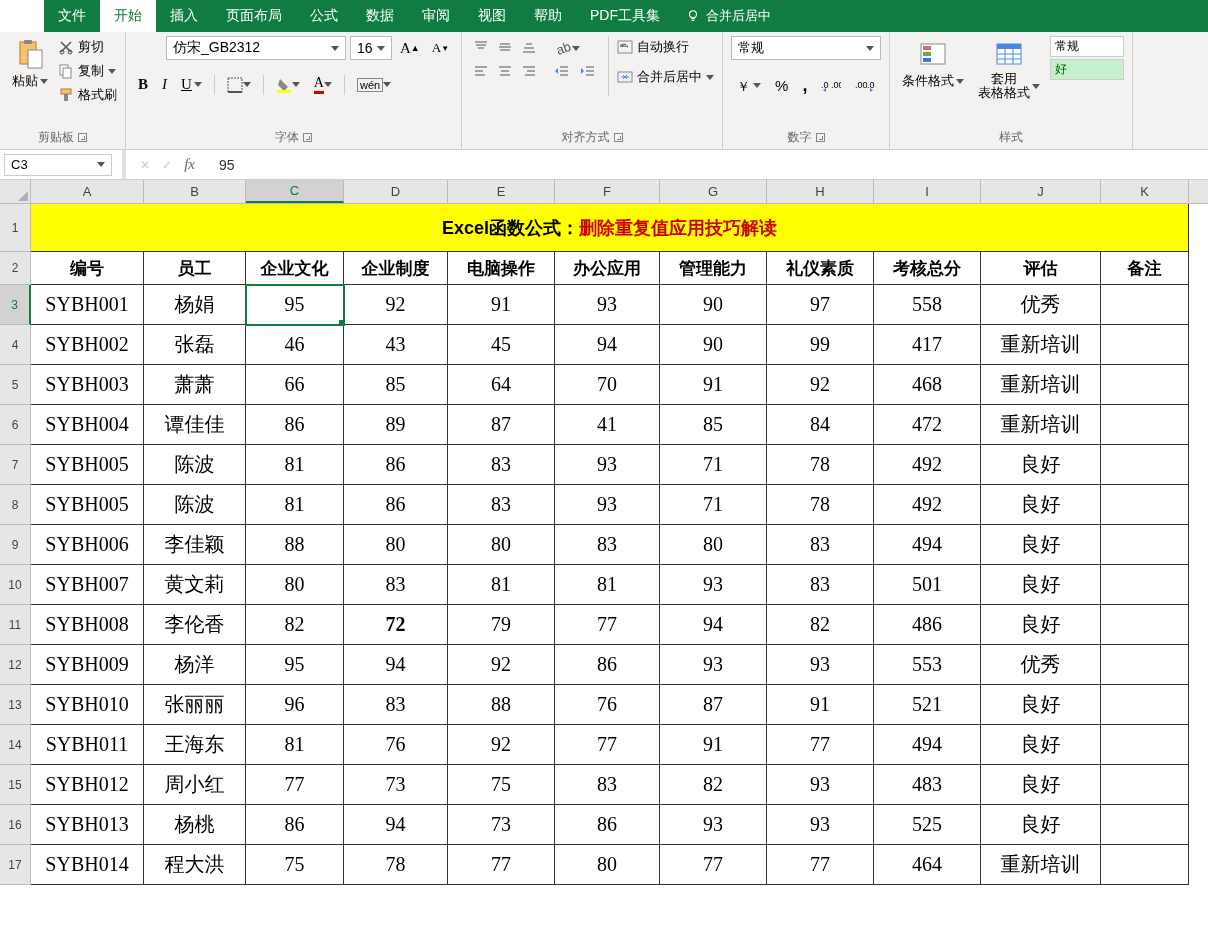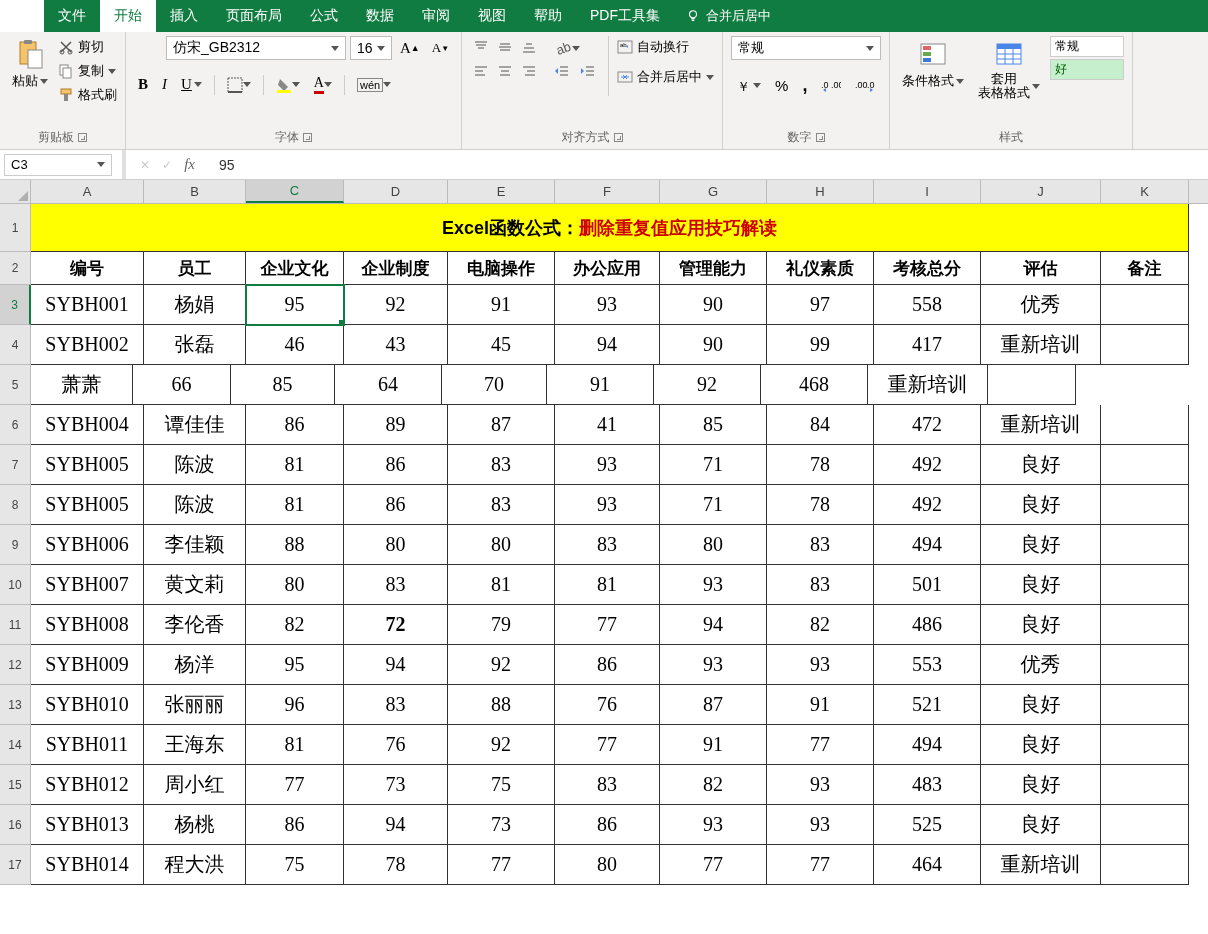--- a/index.html
+++ b/index.html
@@ -447,20 +447,21 @@
         <div class="data-cell" style="width: 107px; height: 40px;">45</div>
         <div class="data-cell" style="width: 105px; height: 40px;">94</div>
         <div class="data-cell" style="width: 107px; height: 40px;">90</div>
         <div class="data-cell" style="width: 107px; height: 40px;">99</div>
         <div class="data-cell" style="width: 107px; height: 40px;">417</div>
         <div class="data-cell" style="width: 120px; height: 40px;">重新培训</div>
         <div class="data-cell" style="width: 88px; height: 40px;"></div>
       </div>
       <div class="row">
         <div class="row-h" style="height: 40px;">5</div>
+        <div class="data-cell" style="width: 113px; height: 40px;">SYBH003</div>
         <div class="data-cell" style="width: 102px; height: 40px;">萧萧</div>
         <div class="data-cell" style="width: 98px; height: 40px;">66</div>
         <div class="data-cell" style="width: 104px; height: 40px;">85</div>
         <div class="data-cell" style="width: 107px; height: 40px;">64</div>
         <div class="data-cell" style="width: 105px; height: 40px;">70</div>
         <div class="data-cell" style="width: 107px; height: 40px;">91</div>
         <div class="data-cell" style="width: 107px; height: 40px;">92</div>
         <div class="data-cell" style="width: 107px; height: 40px;">468</div>
         <div class="data-cell" style="width: 120px; height: 40px;">重新培训</div>
         <div class="data-cell" style="width: 88px; height: 40px;"></div>

